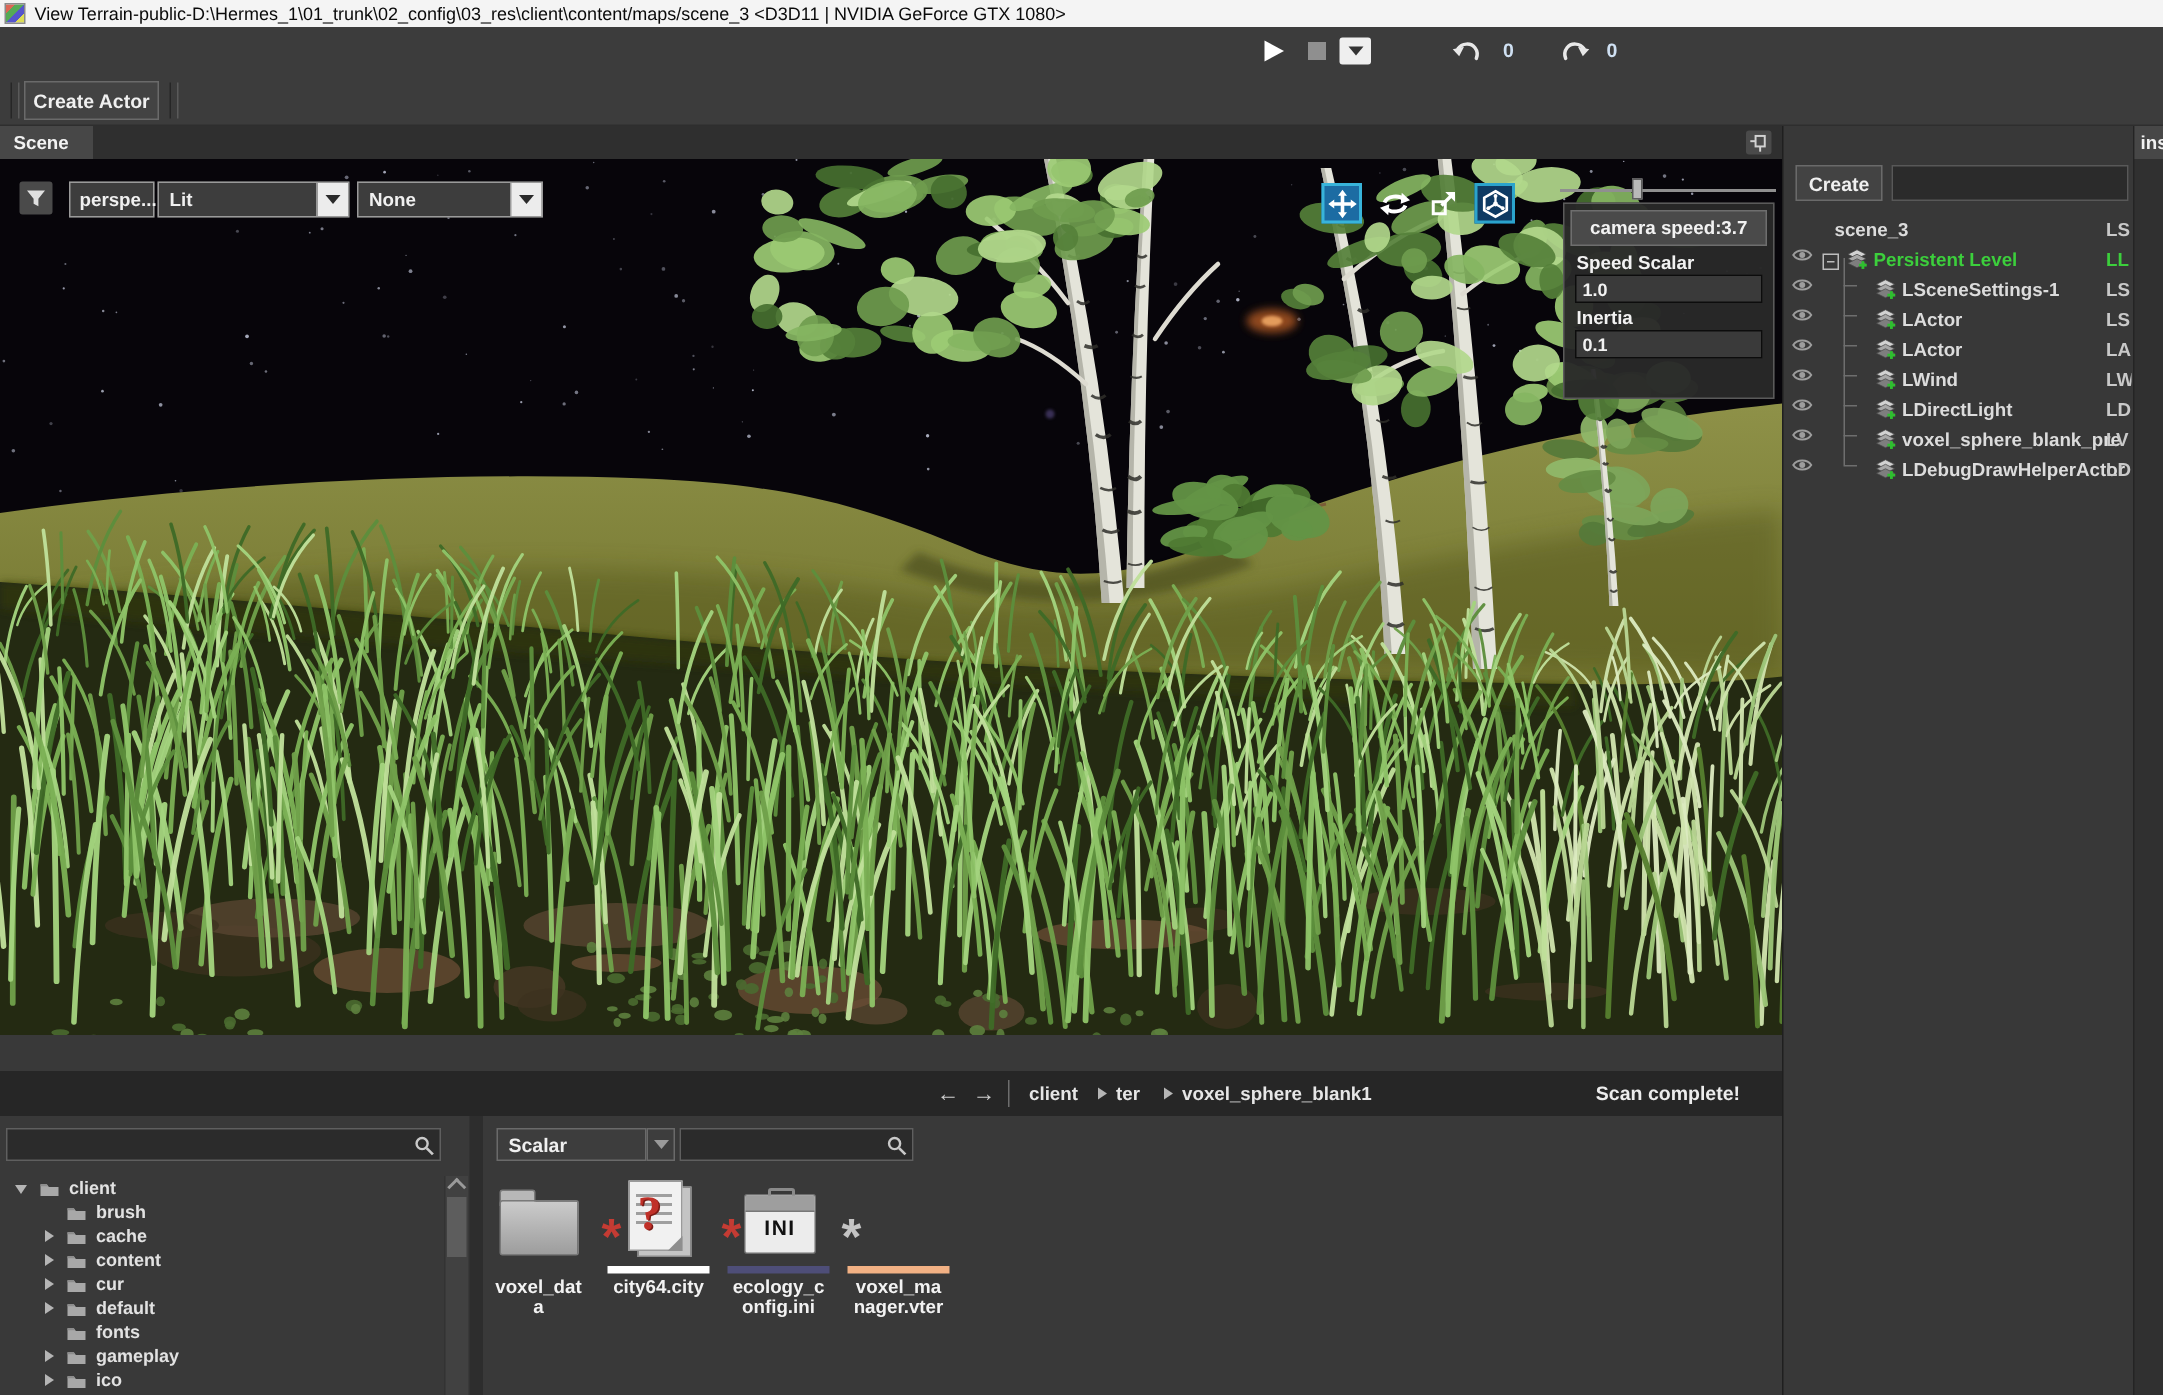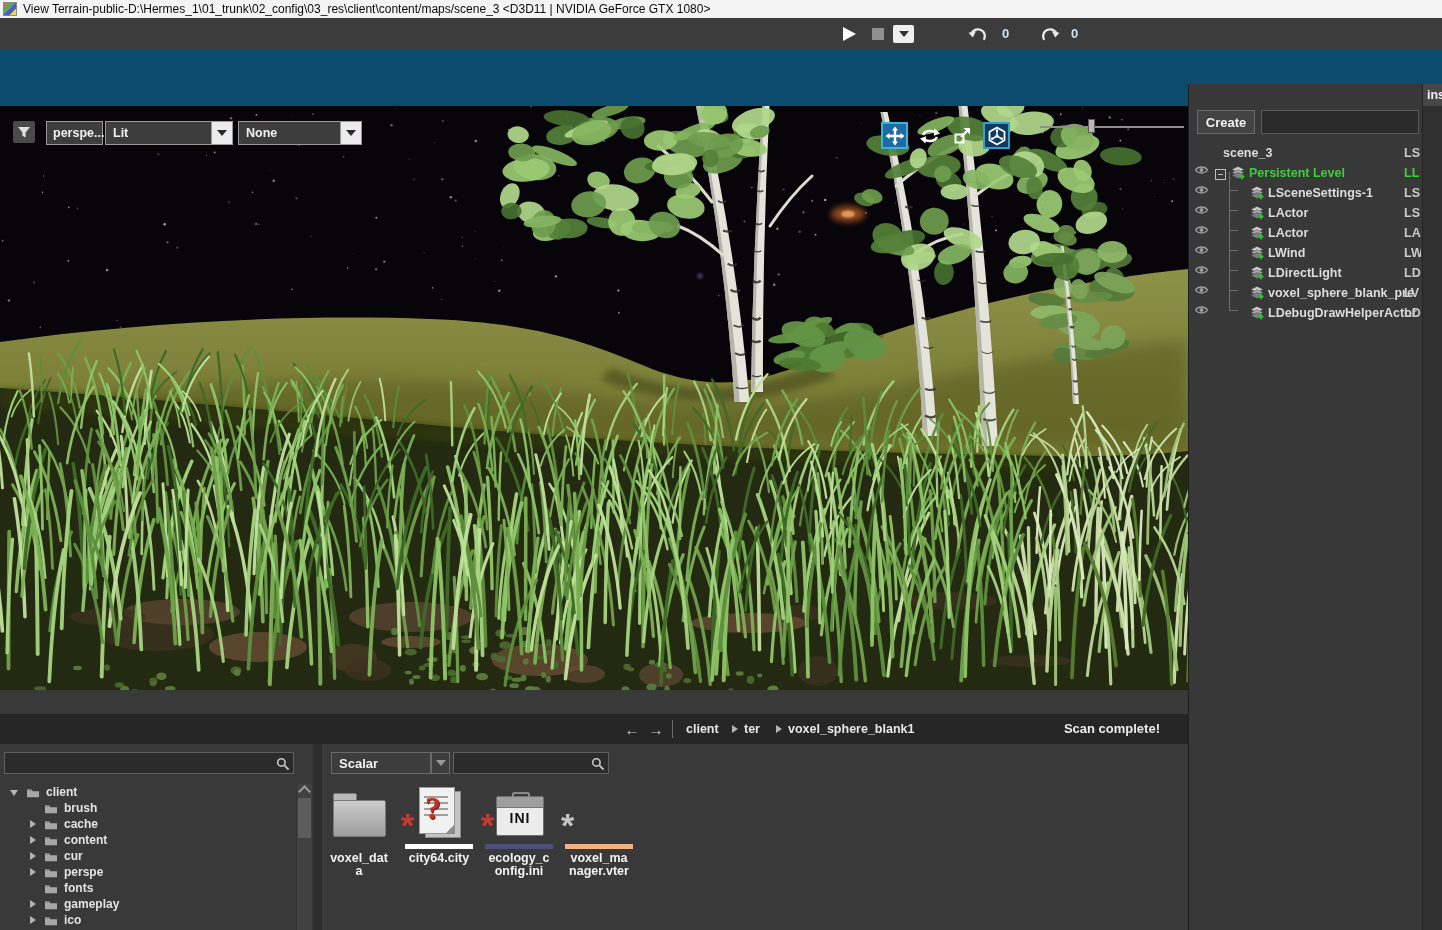--- a/index.html
+++ b/index.html
@@ -137,21 +137,36 @@
       <polygon points="0.5,7.8 8,6.2 4.8,12.5" fill="#e8e8e8"></polygon>
     </svg>
     <span class="u-cnt" style="left:1002px">0</span>
     <svg class="u-ico" style="left:1040px;transform:scaleX(-1)" viewBox="0 0 20 17">
       <path d="M4,7.5 C6.5,3.8 12.5,3.2 15.3,6.8 C17,9 17.2,11.5 16.2,14" stroke="#e8e8e8" stroke-width="2.3" fill="none" stroke-linecap="round"></path>
       <polygon points="0.5,7.8 8,6.2 4.8,12.5" fill="#e8e8e8"></polygon>
     </svg>
     <span class="u-cnt" style="left:1071px">0</span>
   </div>
 
-
+  <div class="toolbar">
+    <div class="grip" style="left:7px"></div>
+    <div class="btn create-actor">Create Actor</div>
+    <div class="grip" style="left:113px"></div>
+  </div>
+
+  <div class="tabrow" style="left:0;top:84px;width:1188px">
+    <div class="tab" style="width:44px">Scene</div>
+    <div class="pin" style="left:1164px">
+      <svg width="14" height="14" viewBox="0 0 16 16">
+          <rect x="5" y="3" width="7" height="8" fill="none" stroke="#d2d2d2" stroke-width="1.5"></rect>
+          <line x1="1" y1="7" x2="5" y2="7" stroke="#d2d2d2" stroke-width="1.5"></line>
+          <line x1="8.5" y1="11" x2="8.5" y2="15" stroke="#d2d2d2" stroke-width="1.5"></line>
+        </svg>
+    </div>
+  </div>
 
   <div class="viewport">
     <svg id="scene" width="1188" height="584" viewBox="0 0 1188 584">
       <defs>
         <filter id="b1" x="-50%" y="-50%" width="200%" height="200%">
             <feGaussianBlur stdDeviation="1.2"></feGaussianBlur>
           </filter>
         <filter id="b2" x="-50%" y="-50%" width="200%" height="200%">
             <feGaussianBlur stdDeviation="3"></feGaussianBlur>
           </filter>
@@ -1501,20 +1516,27 @@
         <line x1="10" y1="10" x2="14.8" y2="12.8" stroke="#fff" stroke-width="1.5"></line>
         <line x1="10" y1="10" x2="5.2" y2="12.8" stroke="#fff" stroke-width="1.5"></line>
         <circle cx="10" cy="4.6" r="1.3" fill="#fff"></circle>
           <circle cx="14.8" cy="12.8" r="1.3" fill="#fff"></circle>
           <circle cx="5.2" cy="12.8" r="1.3" fill="#fff"></circle>
       </svg>
     </div>
 
     <div class="cam-slider-line"></div>
     <div class="cam-slider-thumb"></div>
+    <div class="cam-panel">
+      <div class="cam-head">camera speed:3.7</div>
+      <div class="cam-lab">Speed Scalar</div>
+      <div class="cam-in">1.0</div>
+      <div class="cam-lab">Inertia</div>
+      <div class="cam-in">0.1</div>
+    </div>
   </div>
 
   <div class="rpanel">
     <div class="rstrip">
       <div class="tab" style="width:21px;padding:0 0 0 4px;overflow:hidden">ins</div>
     </div>
     <div class="btn h-create">Create</div>
     <input class="h-input" value="" style="">
     <div class="htree">
       <div class="hrow" style="padding-left:34px">
@@ -1718,21 +1740,21 @@
                 <path d="M1,2.5 h4.2 l1,1.3 H1 Z" fill="#8d8d8d"></path>
               </svg></span>
             <span style="margin-left:64px">cur</span>
           </div>
           <div class="prow">
             <span class="tri-closed" style="left:30px"></span>
             <span class="pfold" style="left:44px"><svg width="14" height="11" viewBox="0 0 14 11">
                 <path d="M1,2.5 h4.2 l1.4,1.8 H13 v6 H1 Z" fill="#a8a8a8"></path>
                 <path d="M1,2.5 h4.2 l1,1.3 H1 Z" fill="#8d8d8d"></path>
               </svg></span>
-            <span style="margin-left:64px">perspe</span>
+            <span style="margin-left:64px">default</span>
           </div>
           <div class="prow">
             <span class="pfold" style="left:44px"><svg width="14" height="11" viewBox="0 0 14 11">
                 <path d="M1,2.5 h4.2 l1.4,1.8 H13 v6 H1 Z" fill="#a8a8a8"></path>
                 <path d="M1,2.5 h4.2 l1,1.3 H1 Z" fill="#8d8d8d"></path>
               </svg></span>
             <span style="margin-left:64px">fonts</span>
           </div>
           <div class="prow">
             <span class="tri-closed" style="left:30px"></span>

